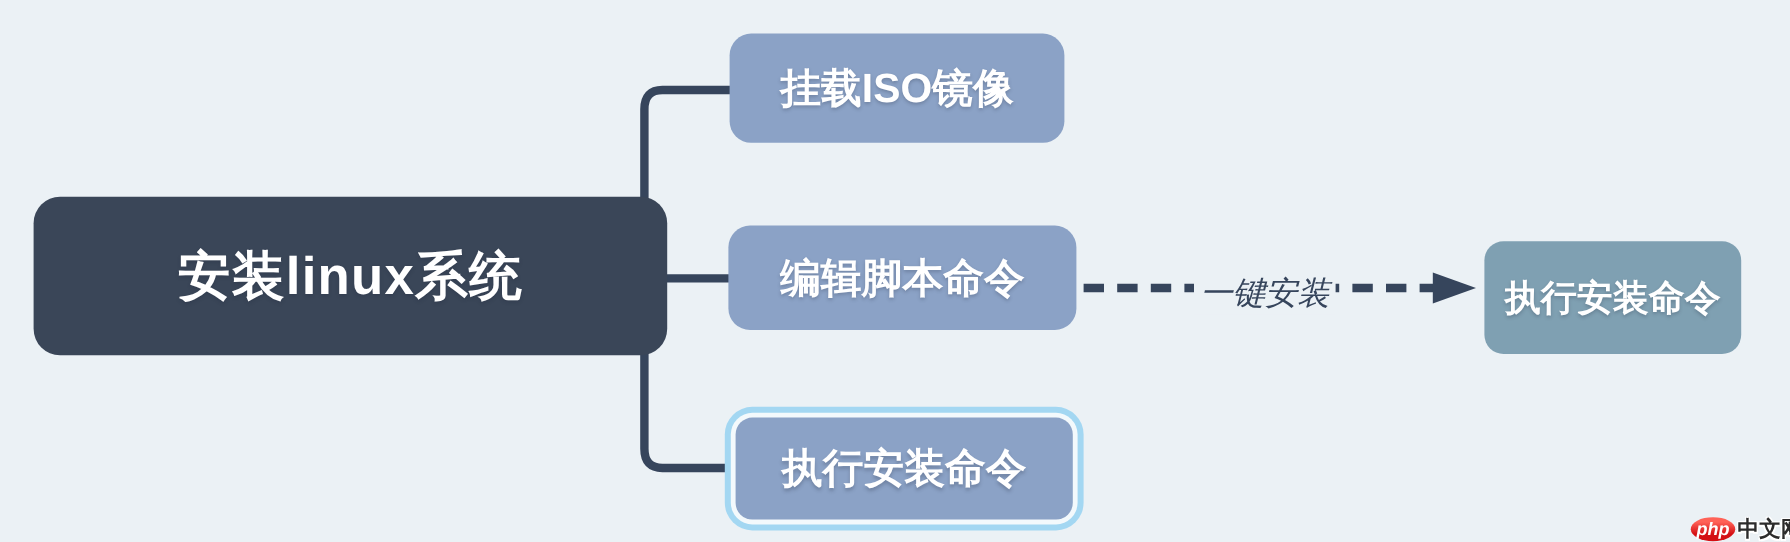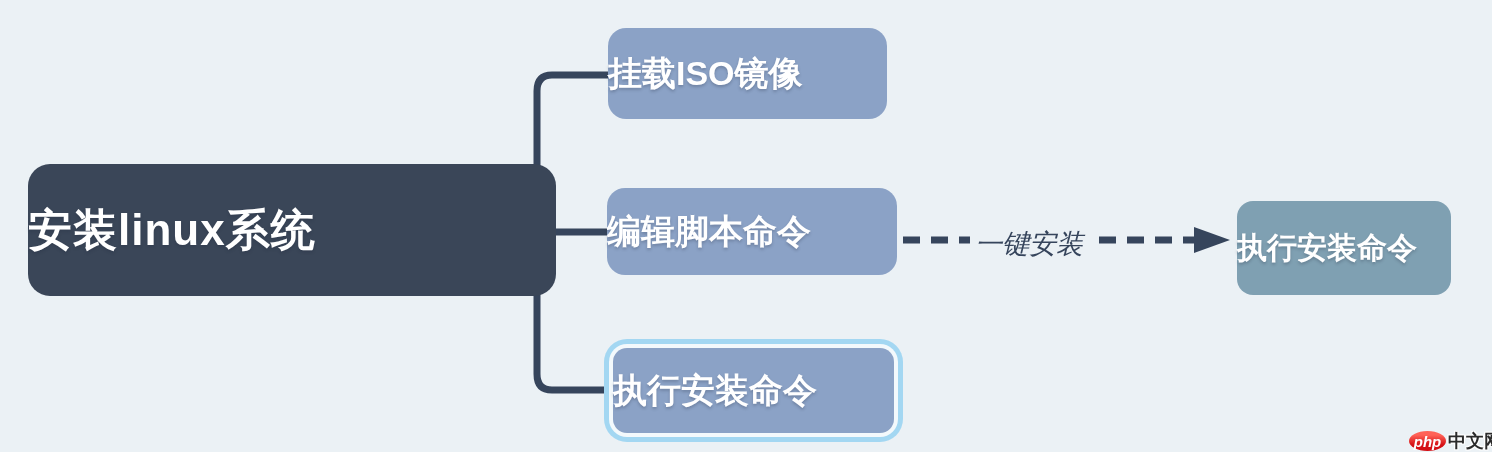--- a/index.html
+++ b/index.html
@@ -13,21 +13,21 @@
     background:#ebf1f5;
     overflow:hidden;
   }
   
   .connector-layer{
     position:absolute;left:0;top:0;width:1492px;height:452px;
     z-index:1;
   }
   .node{
     position:absolute;
-    display:flex;align-items:center;justify-content:flex-start;
+    display:flex;align-items:center;justify-content:center;
     color:#ffffff;
     font-weight:bold;
     z-index:2;
     box-sizing:border-box;
     text-shadow:0 2px 3px rgba(30,40,60,0.25);
     cursor:default;
     white-space:nowrap;
   }
   .node-root{
     left:28px;top:164px;width:528px;height:132px;
@@ -49,21 +49,21 @@
     box-shadow:0 0 0 4px #f3f9fc,0 0 0 9px #a3d7f2;
   }
   .node-result{
     left:1237px;top:201px;width:214px;height:94px;
     background:#7fa0b2;
     border-radius:16px;
     font-size:30px;
   }
   .arrow-label{
     position:absolute;
-    left:970px;top:226px;
+    left:995px;top:226px;
     z-index:2;
     font-style:italic;
     font-size:27px;
     color:#36455c;
     background:#ebf1f5;
     padding:0 5px;
     white-space:nowrap;
   }
   .watermark{
     position:absolute;

